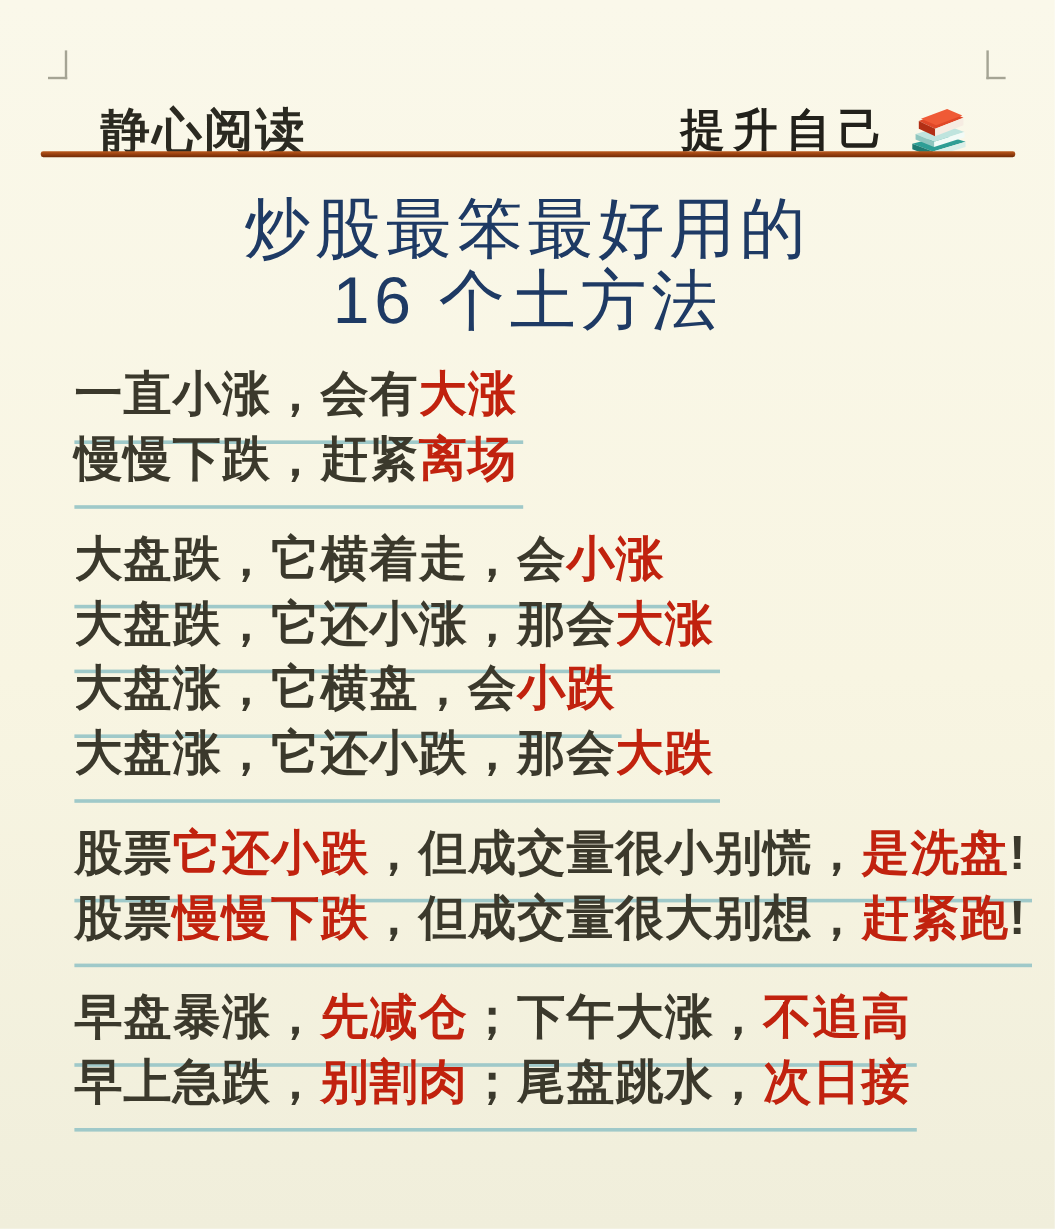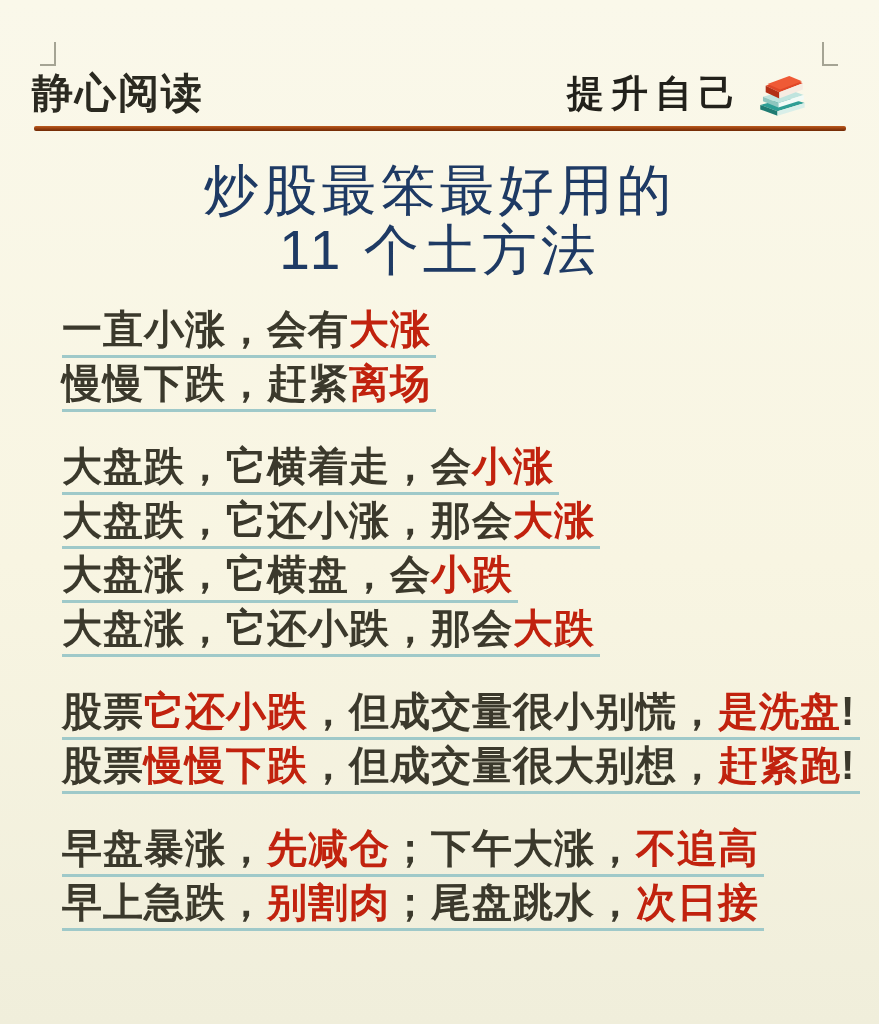--- a/index.html
+++ b/index.html
@@ -14,23 +14,23 @@
   }
   
   .corner-mark {
     position: absolute; top: 42px; width: 16px; height: 24px;
   }
   .corner-mark.left  { left: 40px;  border-right: 2px solid #a5a494; border-bottom: 2px solid #a5a494; }
   .corner-mark.right { left: 822px; border-left: 2px solid #a5a494;  border-bottom: 2px solid #a5a494; }
 
   
   .header {
-    position: absolute; top: 66px; left: 0; right: 0;
-    display: flex; align-items: flex-end; justify-content: space-between;
-    padding: 0 68px 0 32px;
+    position: absolute; top: 82px; left: 0; right: 0;
+    display: flex; align-items: flex-start; justify-content: space-between;
+    padding: 0 68px 0 84px;
   }
   .header-left {
     font-size: 41px; font-weight: bold; color: #2b2a21; letter-spacing: 2px;
   }
   .header-right { display: flex; align-items: flex-end; gap: 10px; }
   .header-right-text {
     font-family: "Liberation Serif", "DejaVu Serif", serif;
     font-size: 37px; font-weight: bold; color: #22211b; letter-spacing: 7px;
     padding-bottom: 2px;
   }
@@ -50,21 +50,21 @@
     font-size: 55px; line-height: 60px; letter-spacing: 4px;
   }
 
   
   .content { position: absolute; top: 306px; left: 62px; right: 30px; }
   .block { margin-bottom: 29px; }
   .line { height: 54px; white-space: nowrap; }
   .underlined {
     display: inline-block;
     border-bottom: 3px solid #9fc9c9;
-    padding: 0 5px 2px 0;
+    padding: 0 5px 14px 0;
     font-size: 40px; font-weight: bold; line-height: 47px; letter-spacing: 1px;
   }
   .seg-dark { color: #3b392c; }
   .seg-red  { color: #c1220e; }
 </style>
 </head>
 <body>
 
 <div class="corner-mark left"></div>
 <div class="corner-mark right"></div>
@@ -88,21 +88,21 @@
       <path d="M29 27 L55 17 L55 24 L29 34 Z" fill="#f6ece2"></path>
       <path d="M16 18 L40 9 L54 15 L30 24 Z" fill="#ef5a36"></path>
     </svg>
   </div>
 </div>
 
 <div class="divider"></div>
 
 <div class="main-title">
   <div>炒股最笨最好用的</div>
-  <div>11 个土方法</div>
+  <div>16 个土方法</div>
 </div>
 
 <div class="content">
   <div class="block">
     <div class="line"><span class="underlined"><span class="seg-dark">一直小涨，会有</span><span class="seg-red">大涨</span></span></div>
     <div class="line"><span class="underlined"><span class="seg-dark">慢慢下跌，赶紧</span><span class="seg-red">离场</span></span></div>
   </div>
 
   <div class="block">
     <div class="line"><span class="underlined"><span class="seg-dark">大盘跌，它横着走，会</span><span class="seg-red">小涨</span></span></div>

